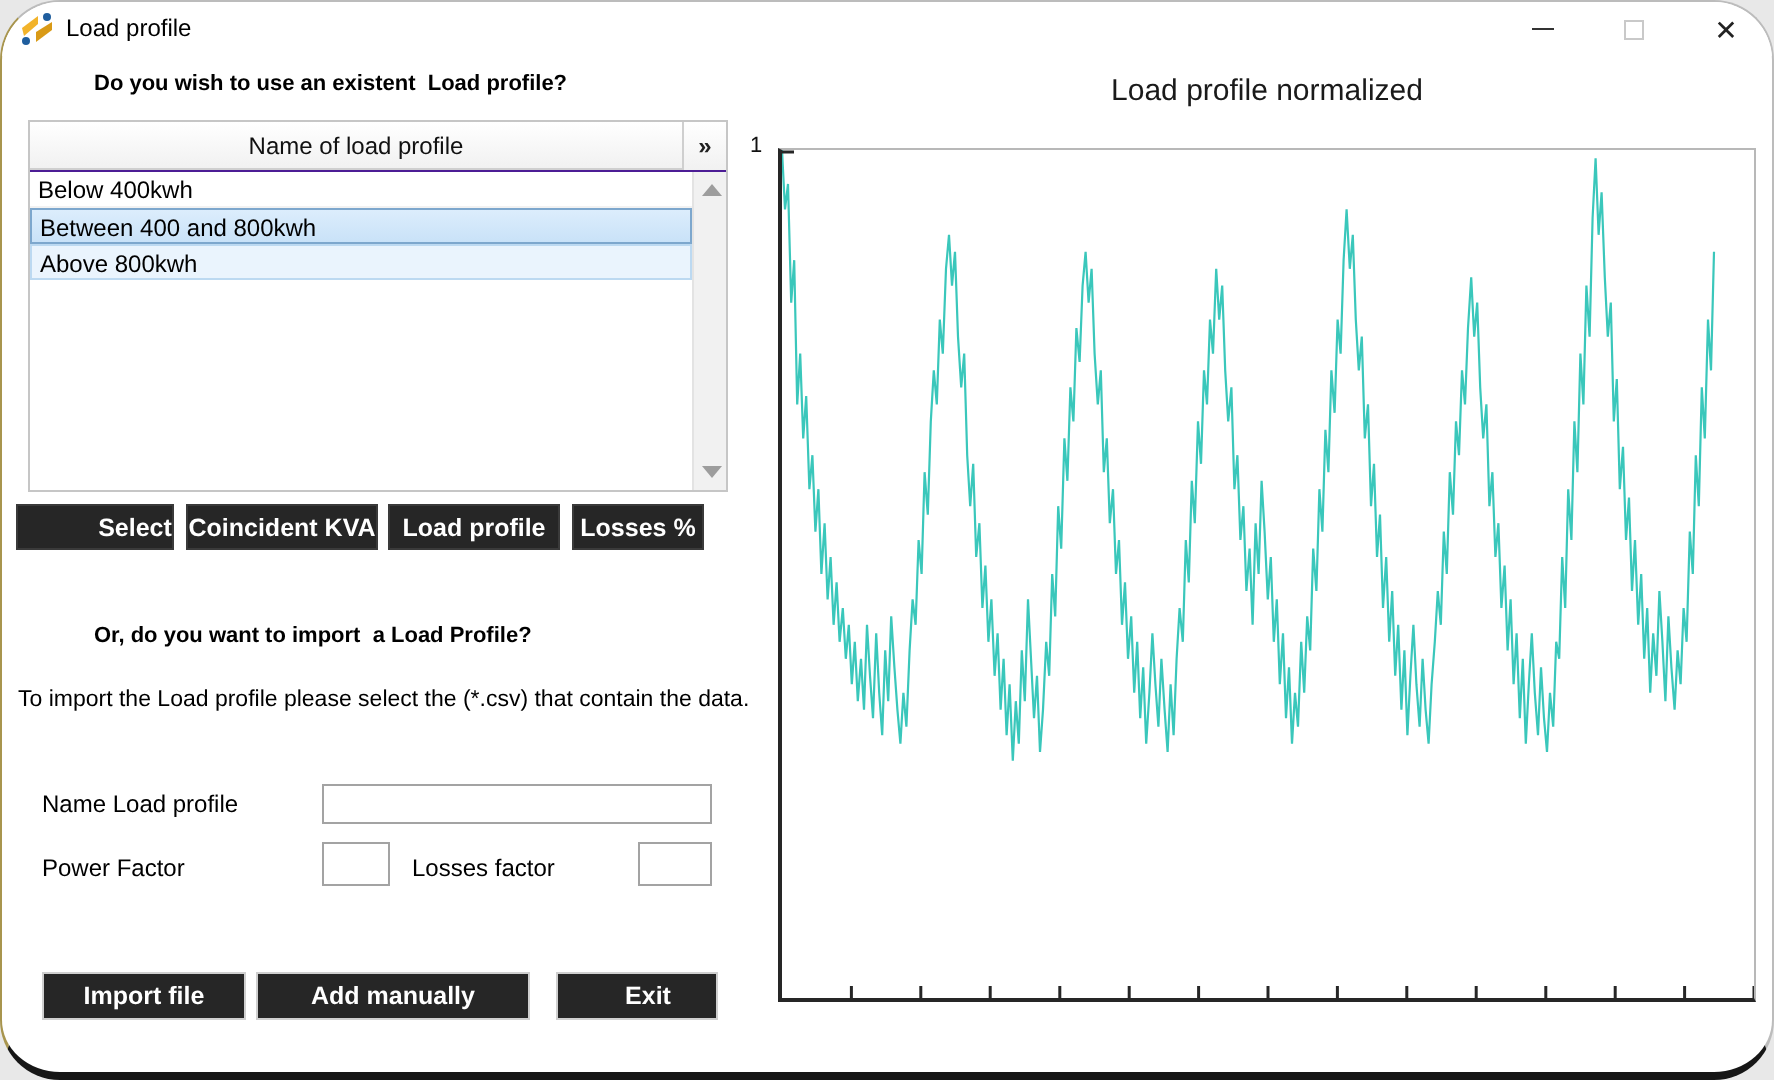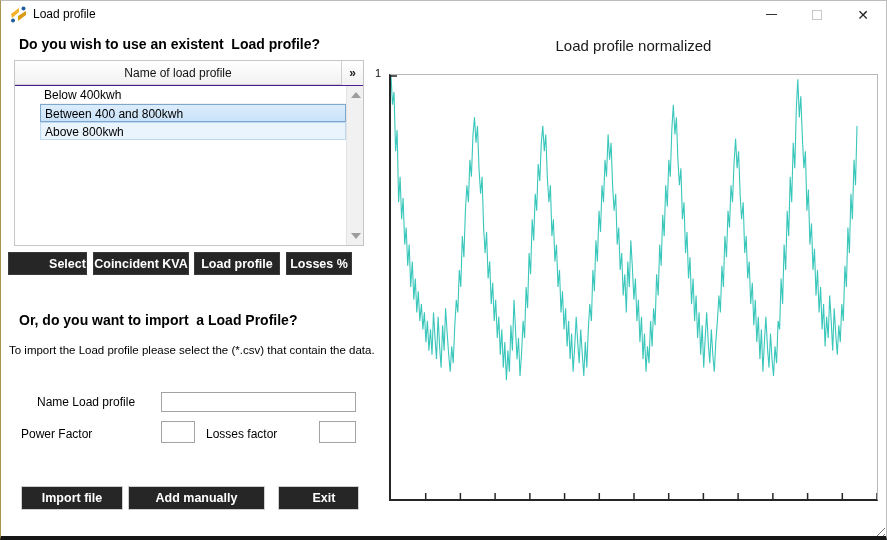--- a/index.html
+++ b/index.html
@@ -1,62 +1,63 @@
 <!DOCTYPE html>
 <html><head>
 <meta charset="utf-8">
 <style>
   * { margin:0; padding:0; box-sizing:border-box; }
   html,body { width:887px; height:540px; background:#e8e8e8; font-family:"Liberation Sans", sans-serif; }
   .window {
     position:relative; width:887px; height:540px; background:#ffffff; overflow:hidden;
     border-left:1px solid #a8954e; border-top:1px solid #bcbcbc; border-right:1px solid #bcbcbc;
     border-bottom:4px solid #161616;
+    border-radius:30px;
   }
   
   .titlebar { position:absolute; left:0; top:0; width:100%; height:27px; background:#ffffff; }
   .app-icon { position:absolute; left:9px; top:5px; width:17px; height:17px; }
   .title-text { position:absolute; left:32px; top:6px; font-size:12px; color:#000; }
   .winbtn { position:absolute; top:0; width:46px; height:27px; display:flex; align-items:center; justify-content:center; font-size:13px; color:#222; }
   .btn-min { right:92px; }
   .btn-max { right:46px; }
   .btn-close { right:0; font-size:14px; }
   .max-glyph { width:10px; height:10px; border:1px solid #c9c9c9; background:transparent; }
   .min-glyph { width:11px; height:1px; background:#333; }
   
-  .h-bold { position:absolute; font-size:14px; font-weight:bold; color:#000; white-space:pre; }
+  .h-bold { position:absolute; font-size:11px; font-weight:bold; color:#000; white-space:pre;margin-left:28px; }
   .q1 { left:18px; top:35px; }
   .q2 { left:18px; top:311px; }
   .hint { position:absolute; left:8px; top:343px; font-size:11.5px; color:#000; white-space:pre; }
   .grid { position:absolute; left:13px; top:59px; width:350px; height:186px; border:1px solid #c6c6c6; background:#4c1d95; }
   .grid-header { position:absolute; left:0; top:0; right:0; height:24px; background:linear-gradient(#ffffff,#f1f1f1); border-bottom:1px solid #cfcfcf; }
   .grid-header-title { position:absolute; left:0; top:0; width:326px; height:24px; display:flex; align-items:center; justify-content:center; font-size:12px; color:#111; }
   .grid-header-btn { position:absolute; right:0; top:0; width:22px; height:24px; border-left:1px solid #cfcfcf; display:flex; align-items:center; justify-content:center; font-size:12px; font-weight:bold; color:#222; background:linear-gradient(#ffffff,#f1f1f1); }
   .grid-body { position:absolute; left:0; top:25px; right:17px; bottom:0; background:#fff; }
-  .grid-row { height:18px; line-height:18px; font-size:12px; color:#000; padding-left:4px; border-bottom:1px solid #f2f2f2; background:#fff;margin-left:25px; }
+  .grid-row { height:18px; line-height:18px; font-size:12px; color:#000; padding-left:4px; border-bottom:1px solid #f2f2f2; background:#fff; }
   .grid-row.selected { background:linear-gradient(#dcedfc,#c9e2f8); border:1px solid #7da7cd; border-bottom:1px solid #7da7cd; }
   .grid-row.hot { background:#eaf4fd; border:1px solid #bcd9f1; }
   .scrollbar { position:absolute; right:0; top:25px; bottom:0; width:17px; background:#f1f1f1; border-left:1px solid #e3e3e3; }
   .sb-arrow { position:absolute; left:4px; width:0; height:0; border-left:5px solid transparent; border-right:5px solid transparent; }
   .sb-up { top:6px; border-bottom:6px solid #9d9d9d; }
   .sb-down { bottom:6px; border-top:6px solid #9d9d9d; }
   
   .dkbtn { position:absolute; height:23px; background:#262626; color:#fff; font-size:12.5px; font-weight:600;
            display:flex; align-items:center; justify-content:center; border:1px solid #3a3a3a; cursor:default; }
   .b-select { left:7px;  top:251px; width:79px;padding-left:40px; }
   .b-kva    { left:92px; top:251px; width:96px; }
   .b-load   { left:193px;top:251px; width:86px; }
   .b-losses { left:285px;top:251px; width:66px; }
   .dkbtn2 { height:24px; border:1px solid #cfcfcf; outline:1px solid #262626; outline-offset:-2px; }
   .b-import { left:20px; top:485px; width:102px; }
   .b-add    { left:127px;top:485px; width:137px; }
   .b-exit   { left:277px;top:485px; width:81px;padding-left:11px; }
   
   .flabel { position:absolute; font-size:12px; color:#000; }
-  .l-name { left:20px; top:394px;margin-left:16px; }
+  .l-name { left:20px; top:394px; }
   .l-pf   { left:20px; top:426px; }
   .l-lf   { left:205px; top:426px; }
   .tinput { position:absolute; border:1px solid #a3a3a3; background:#fff; font-size:12px; padding:0 3px; font-family:"Liberation Sans", sans-serif; }
   .i-name { left:160px; top:391px; width:195px; height:20px; }
   .i-pf   { left:160px; top:420px; width:34px; height:22px; }
   .i-lf   { left:318px; top:420px; width:37px; height:22px; }
   
   .chart-title { position:absolute; left:388px; top:36px; width:489px; text-align:center; font-size:15px; color:#1a1a1a; }
   .plot { position:absolute; left:388px; top:73px; width:489px; height:427px;
           border-left:2px solid #262626; border-bottom:2px solid #262626;

